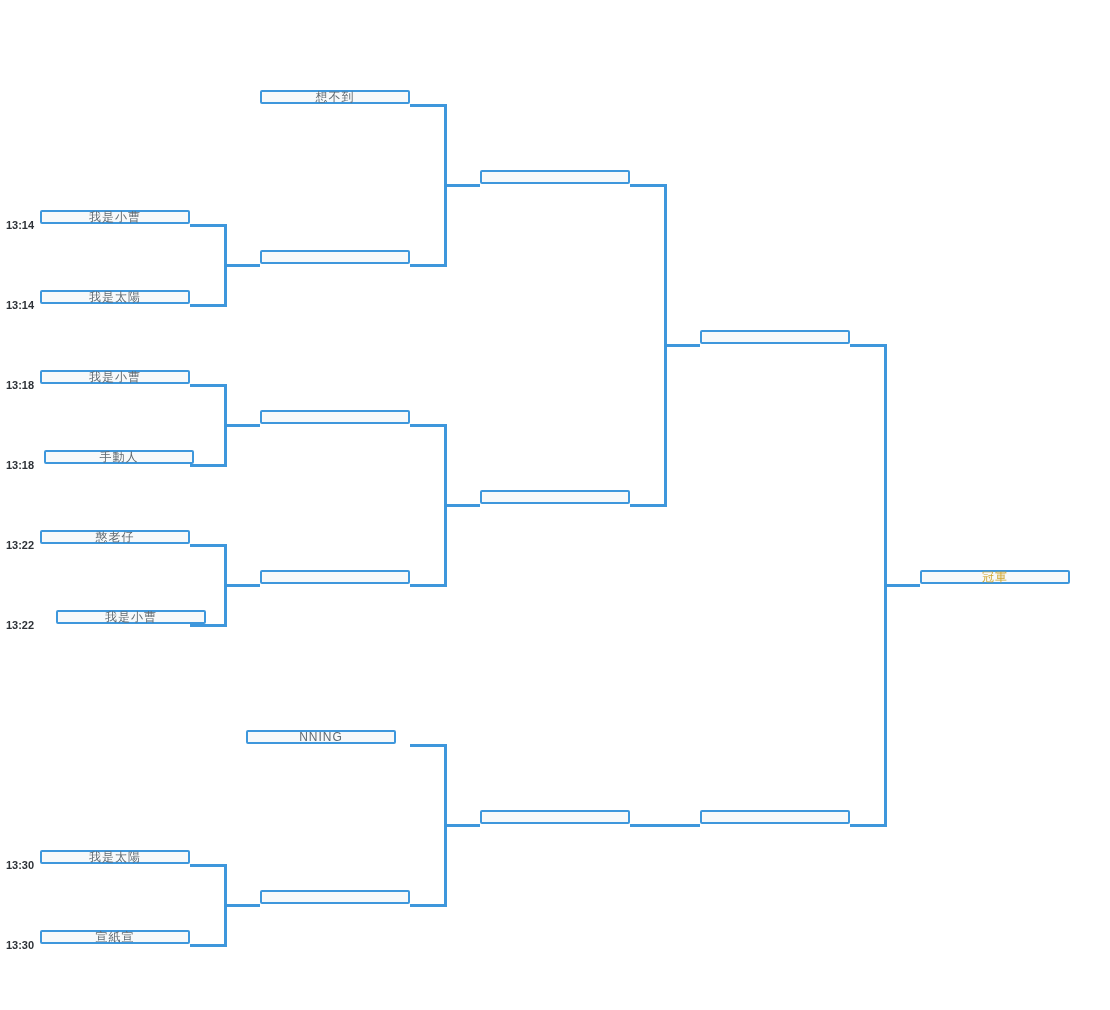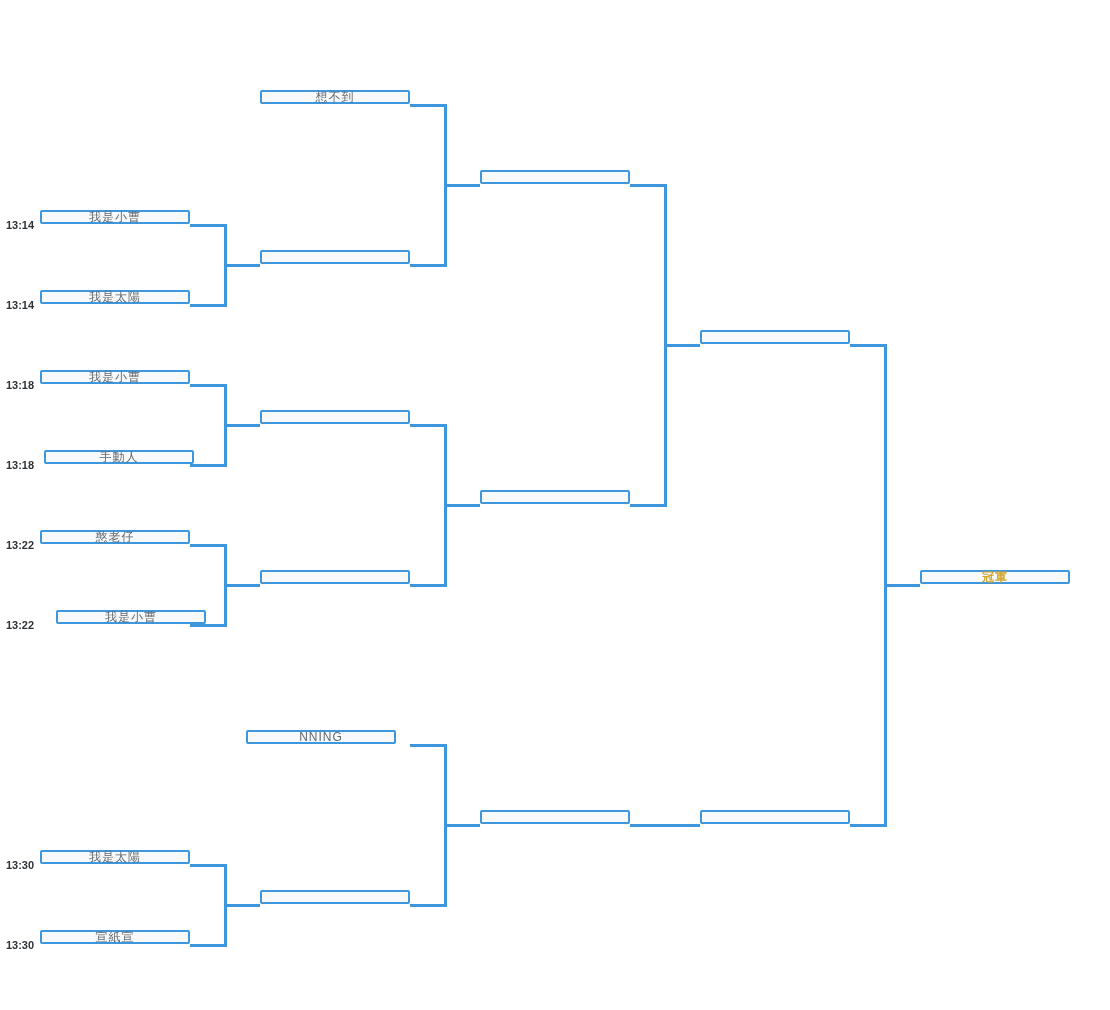--- a/index.html
+++ b/index.html
@@ -13,21 +13,21 @@
   body{
     width:1110px;height:1010px;position:relative;background:#ffffff;
     font-family:"Liberation Sans","DejaVu Sans",sans-serif;overflow:hidden;
   }
   .box{
     position:absolute;width:150px;height:14px;box-sizing:border-box;
     border:2px solid var(--line);background:var(--fill);border-radius:2px;
     display:flex;align-items:center;justify-content:center;
     font-size:12px;color:var(--name);letter-spacing:1px;cursor:pointer;
   }
-  .box.champion{color:var(--gold);font-weight:bold;}
+  .box.champion{color:var(--gold);font-weight:normal;}
   .time{
     position:absolute;left:4px;width:32px;height:30px;line-height:30px;
     text-align:center;font-size:11px;font-weight:bold;color:var(--time);
   }
   .h,.v{position:absolute;background:var(--line);}
   .h{height:3px;}
   .v{width:3px;}
 </style>
 </head>
 <body>

